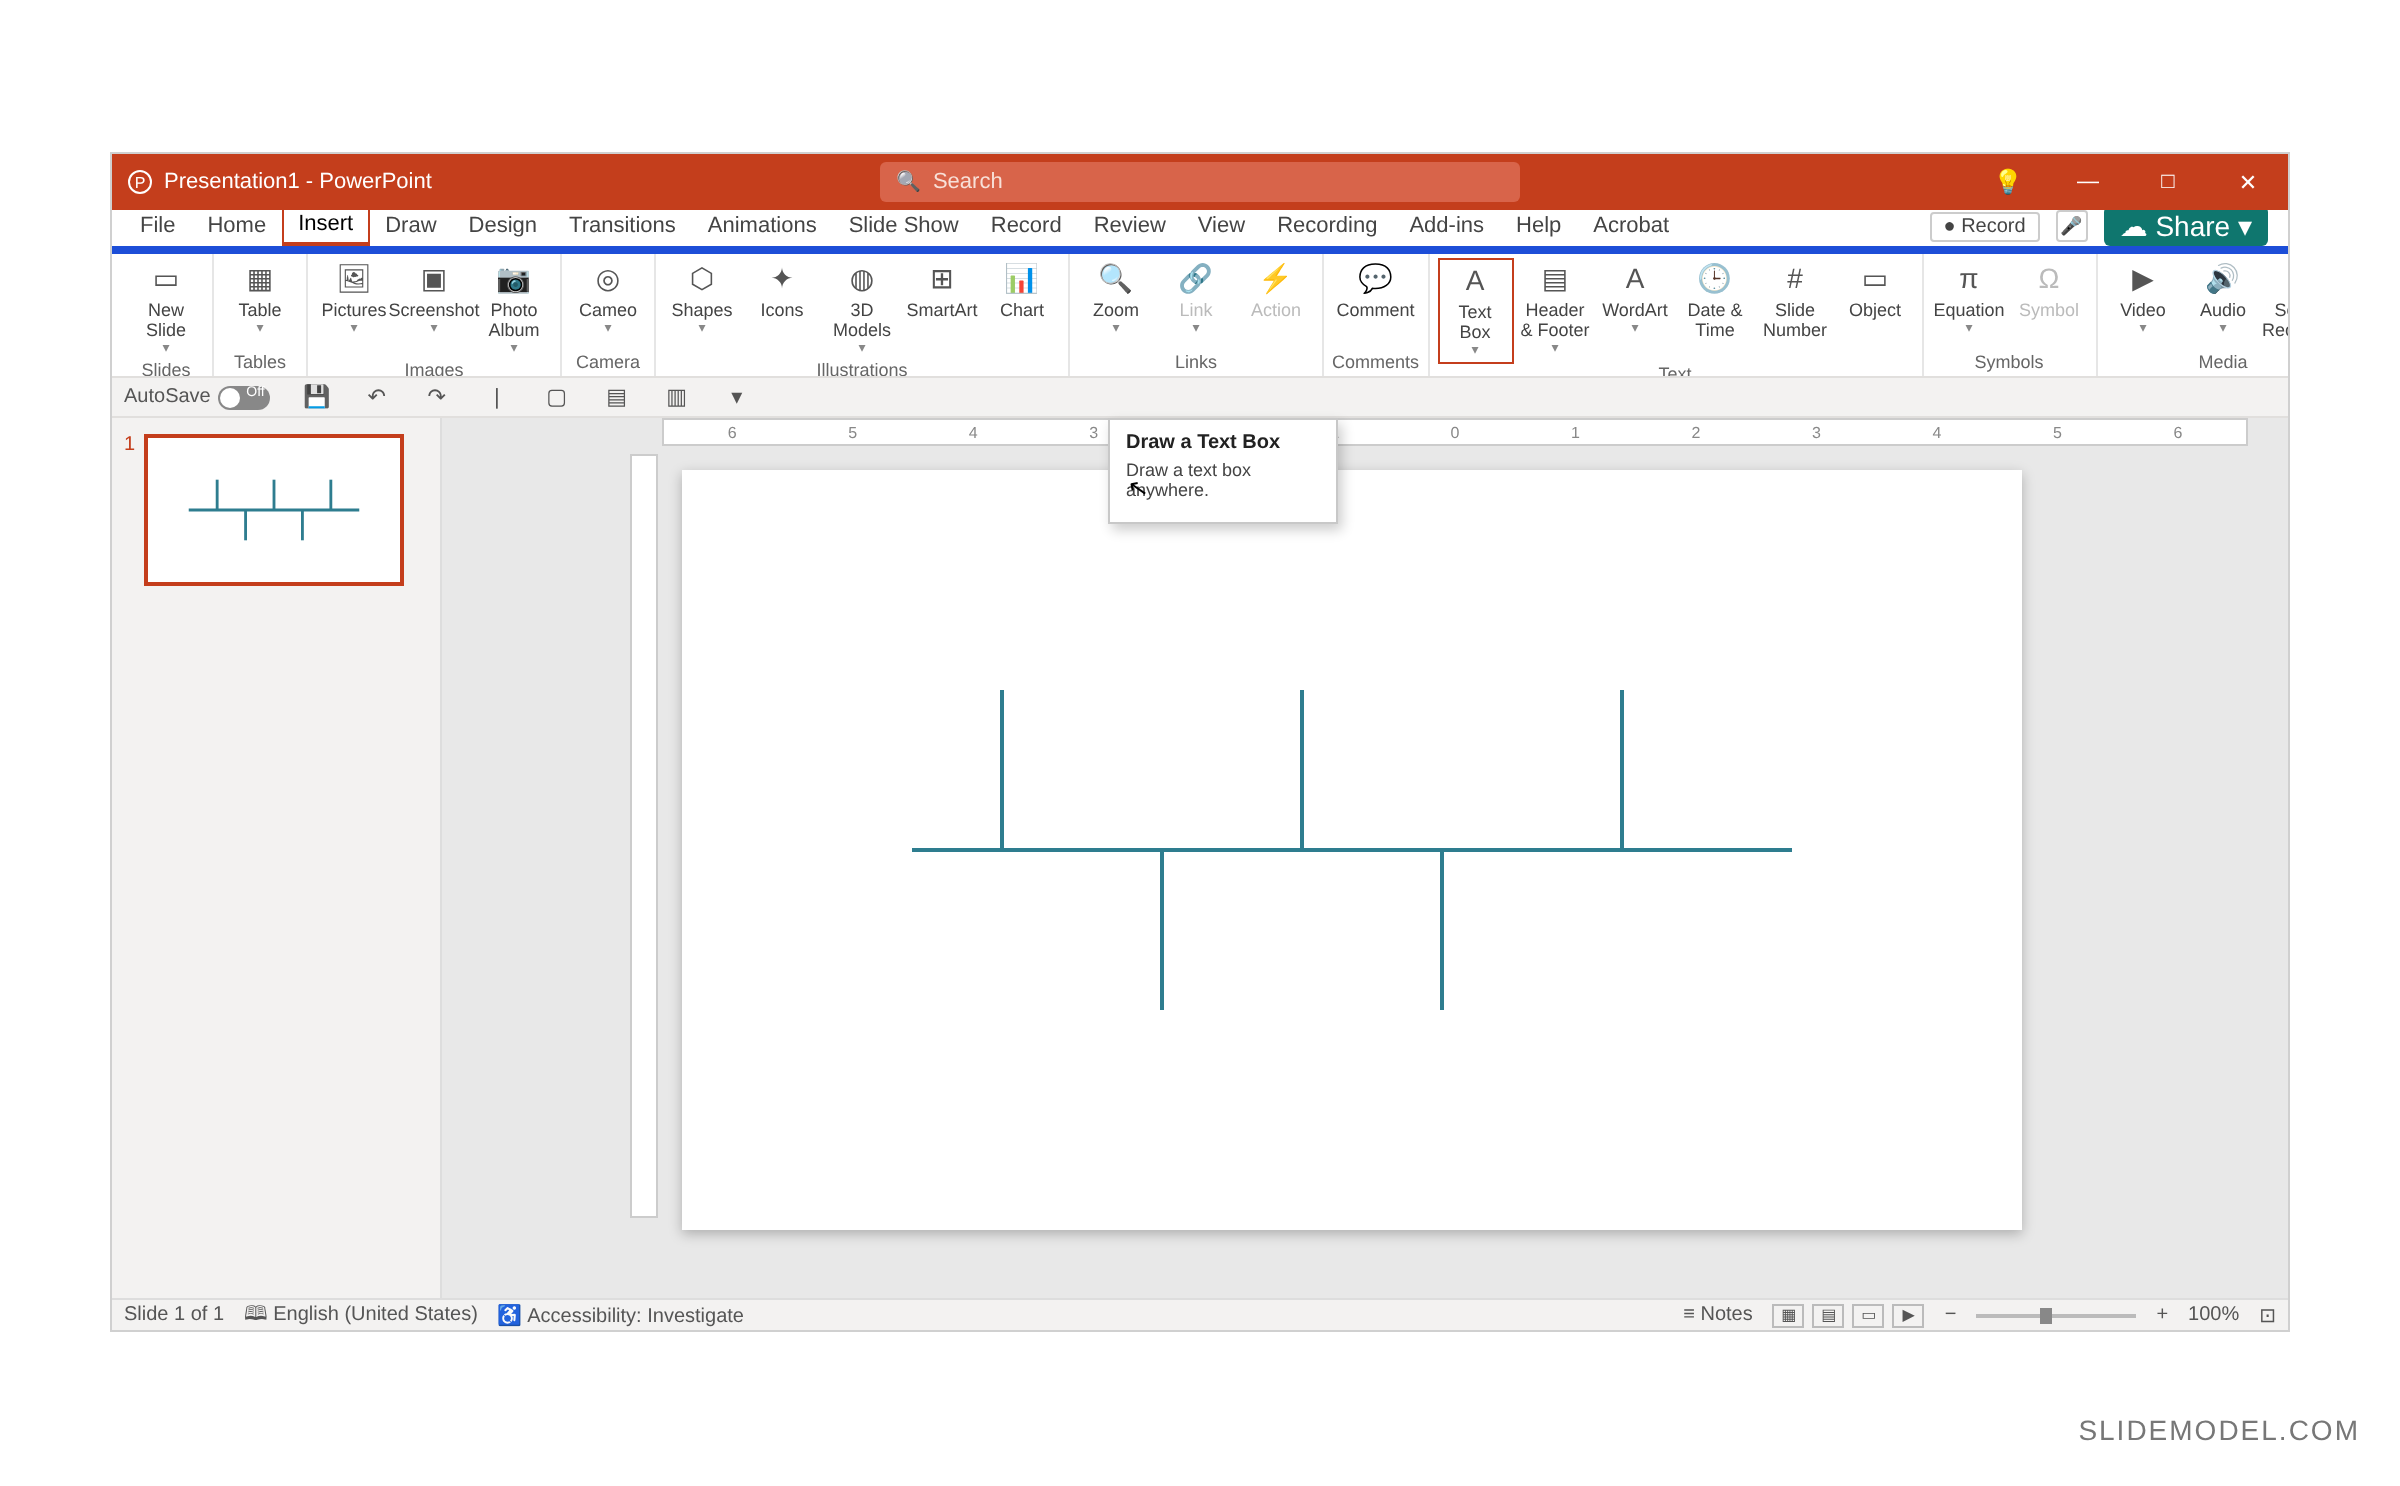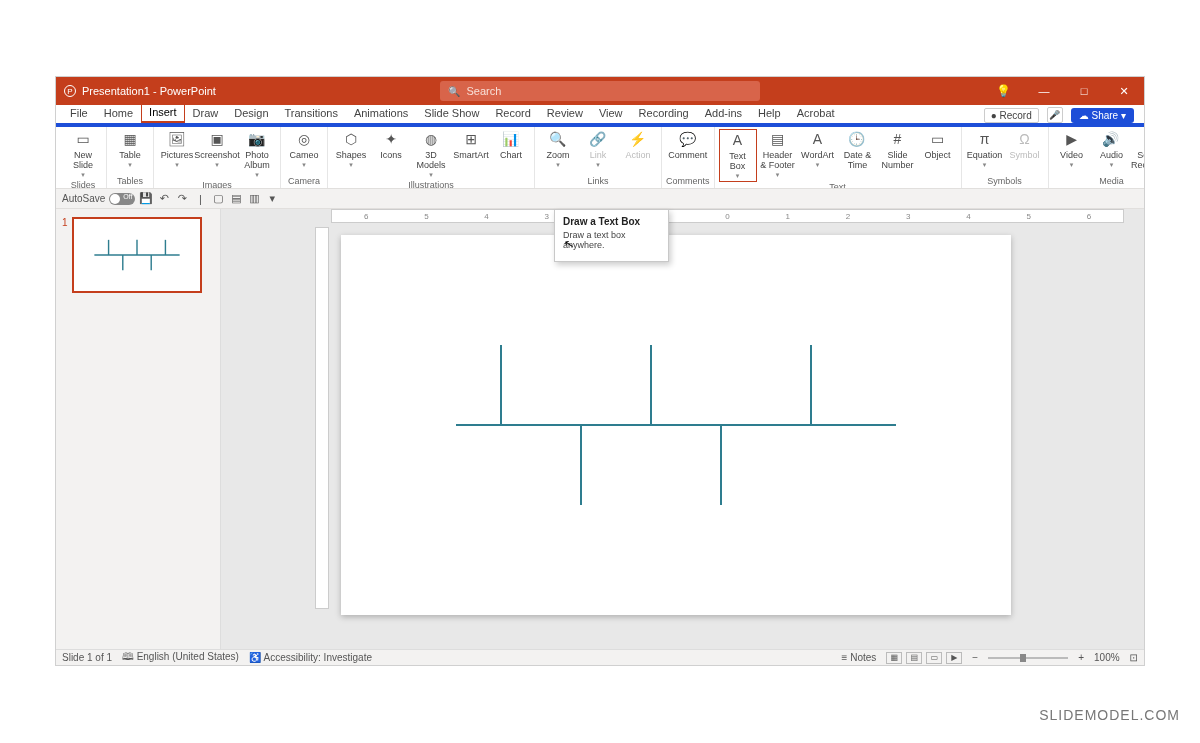--- a/index.html
+++ b/index.html
@@ -20,36 +20,36 @@
   .titlebar .right .lightbulb { font-size: 12px; }
 
   
   .menutabs { height: 22px; background: #fff; display: flex; align-items: flex-end; padding: 0 6px; font-size: 11px; color: #444; border-bottom: 4px solid #1d4ed8; }
   .menutabs .tab { padding: 3px 8px 4px; cursor: pointer; }
   .menutabs .tab.active { border: 1px solid #c43e1c; border-bottom: 2px solid #c43e1c; color: #000; padding: 2px 7px 3px; }
   .menutabs .spacer { flex: 1; }
   .menutabs .rightctl { display: flex; align-items: center; gap: 8px; padding-right: 4px; text-align: right; }
   .menutabs .rec { font-size: 10px; border: 1px solid #ccc; padding: 1px 6px; border-radius: 2px; }
   .menutabs .mic { width: 16px; height: 16px; border: 1px solid #ccc; border-radius: 2px; display:flex;align-items:center;justify-content:center;font-size:9px;}
-  .menutabs .share { background: #1d4ed8; color: #fff; padding: 2px 8px; border-radius: 3px; font-size: 10px; }
+  .menutabs .share { background: #0f766e; color: #fff; padding: 2px 8px; border-radius: 3px; font-size: 14px; }
 
   
   .ribbon { height: 62px; background: #fff; display: flex; align-items: stretch; font-size: 9px; color: #444; border-bottom: 1px solid #e1dfdd; padding: 0 4px; overflow: hidden; }
   .rgroup { display: flex; flex-direction: column; align-items: center; border-right: 1px solid #e6e6e6; padding: 2px 4px 0; }
   .rgroup .items { display: flex; gap: 2px; }
   .rgroup .glabel { font-size: 9px; color: #666; margin-top: auto; padding-bottom: 2px; }
   .rbtn { display: flex; flex-direction: column; align-items: center; justify-content: flex-start; width: 38px; padding: 2px 0; text-align: center; line-height: 1.1; cursor: pointer; }
   .rbtn .ricon { width: 18px; height: 18px; margin-bottom: 2px; display: flex; align-items: center; justify-content: center; font-size: 14px; color: #555; }
   .rbtn .rtxt { font-size: 9px; color: #444; }
   .rbtn.disabled .rtxt, .rbtn.disabled .ricon { color: #bbb; }
   .rbtn.highlight { border: 1px solid #c43e1c; }
   .rbtn .caret { font-size: 7px; color: #888; }
 
   
-  .qat { height: 20px; background: #f3f2f1; display: flex; align-items: center; padding: 0 6px; font-size: 10px; color: #555; gap: 4px; border-bottom: 1px solid #e1dfdd; }
+  .qat { height: 20px; background: #f3f2f1; display: flex; align-items: center; padding: 0 6px; font-size: 10px; color: #555; gap: 16px; border-bottom: 1px solid #e1dfdd; }
   .qat .autosave { display: flex; align-items: center; gap: 4px; }
   .qat .toggle { width: 26px; height: 12px; background: #888; border-radius: 6px; position: relative; }
   .qat .toggle::after { content: ""; position: absolute; left: 1px; top: 1px; width: 10px; height: 10px; background: #fff; border-radius: 50%; }
   .qat .qbtn { width: 14px; height: 14px; display: flex; align-items: center; justify-content: center; font-size: 11px; color: #555; }
 
   
   .workspace { position: absolute; top: 132px; left: 0; right: 0; bottom: 16px; display: flex; background: #e8e8e8; }
   .thumbpane { width: 165px; background: #f3f2f1; padding: 8px 6px; border-right: 1px solid #ddd; }
   .thumbwrap { display: flex; gap: 4px; }
   .thumbnum { font-size: 10px; color: #c43e1c; }

